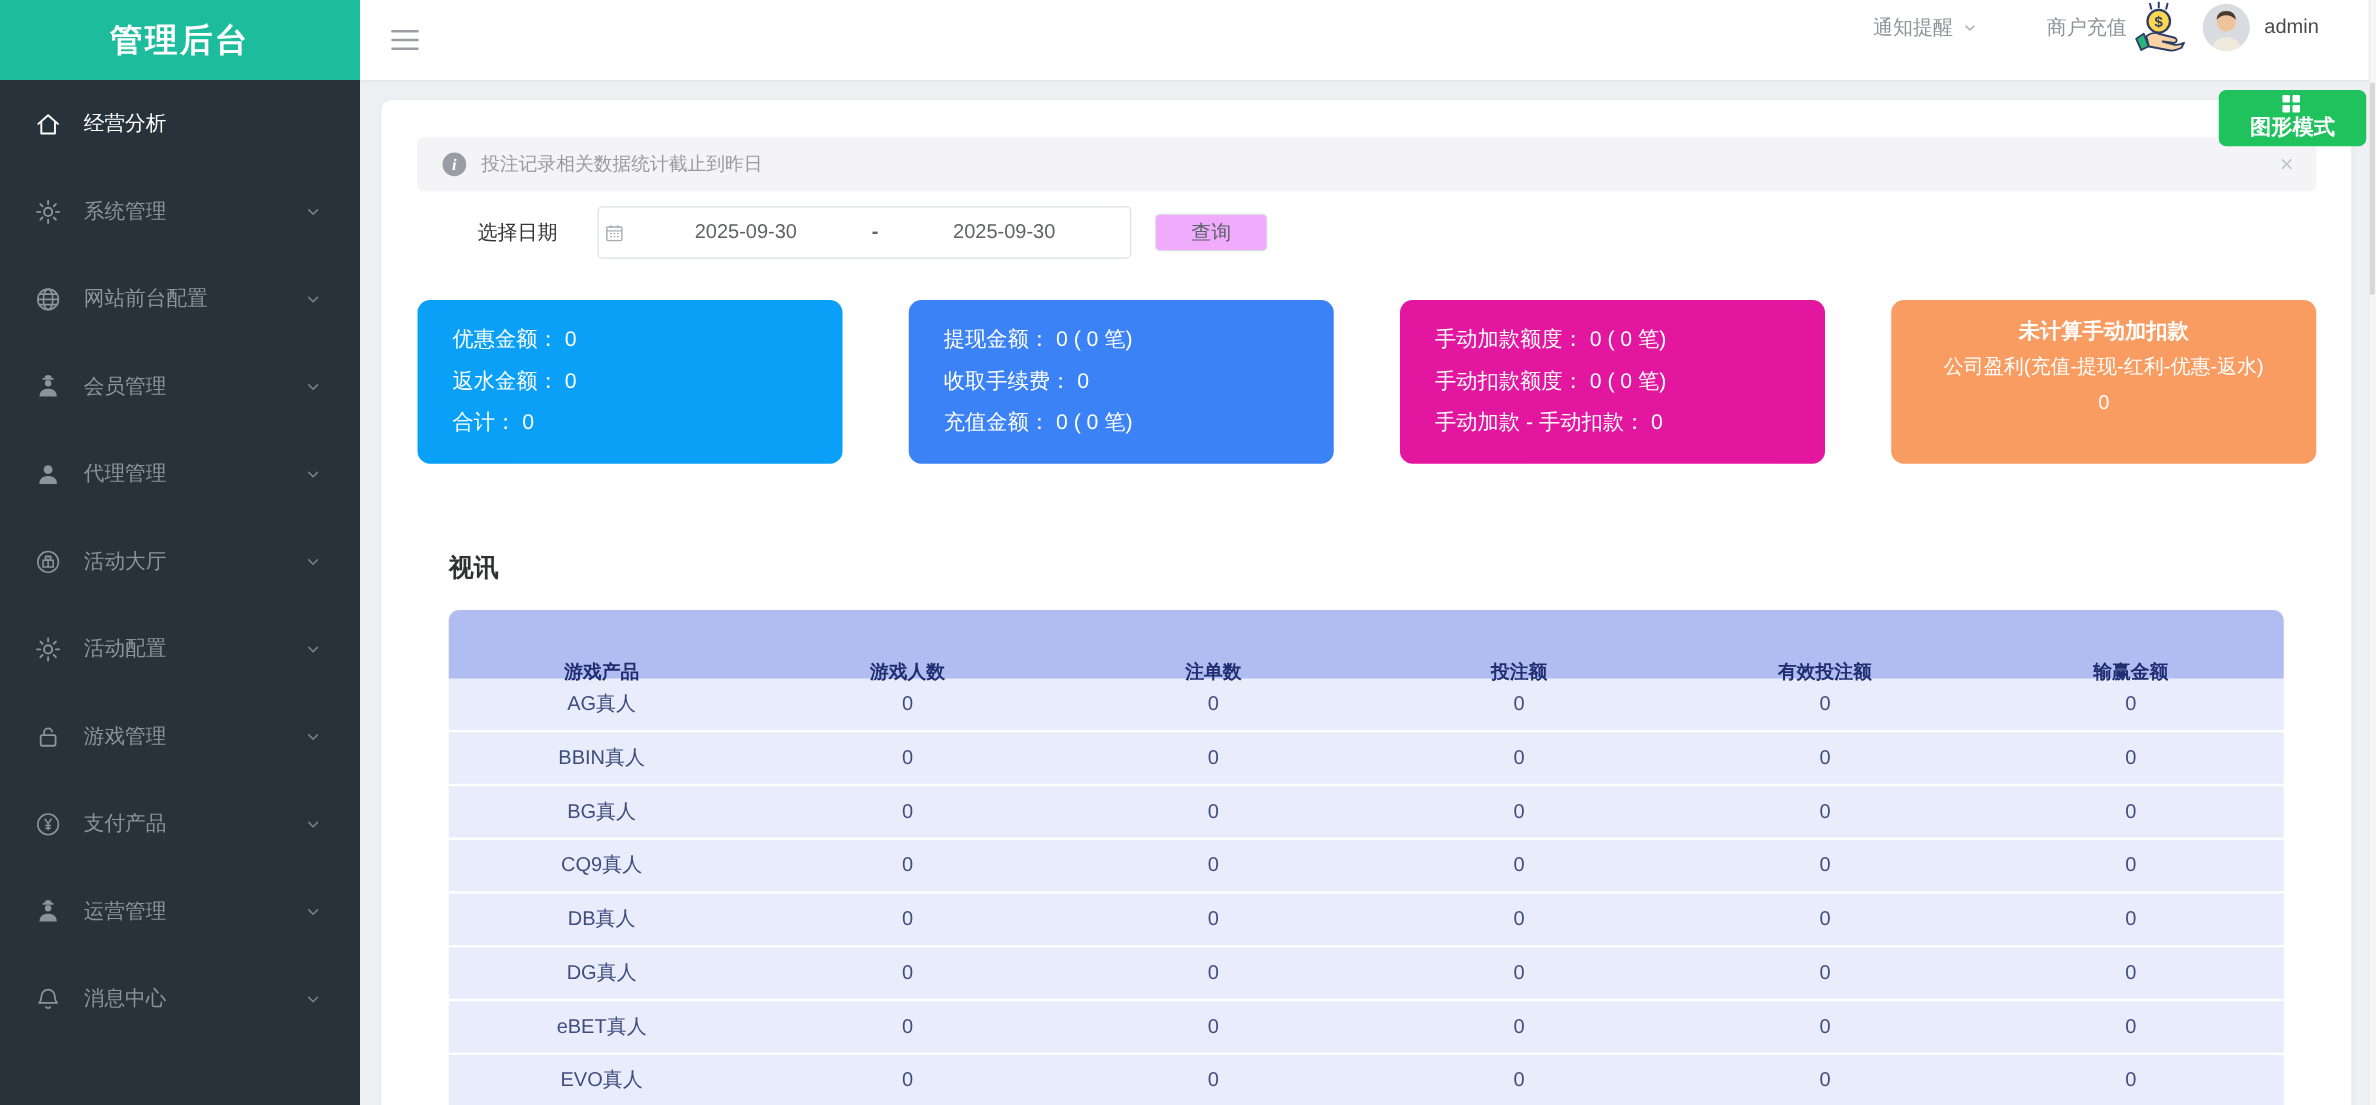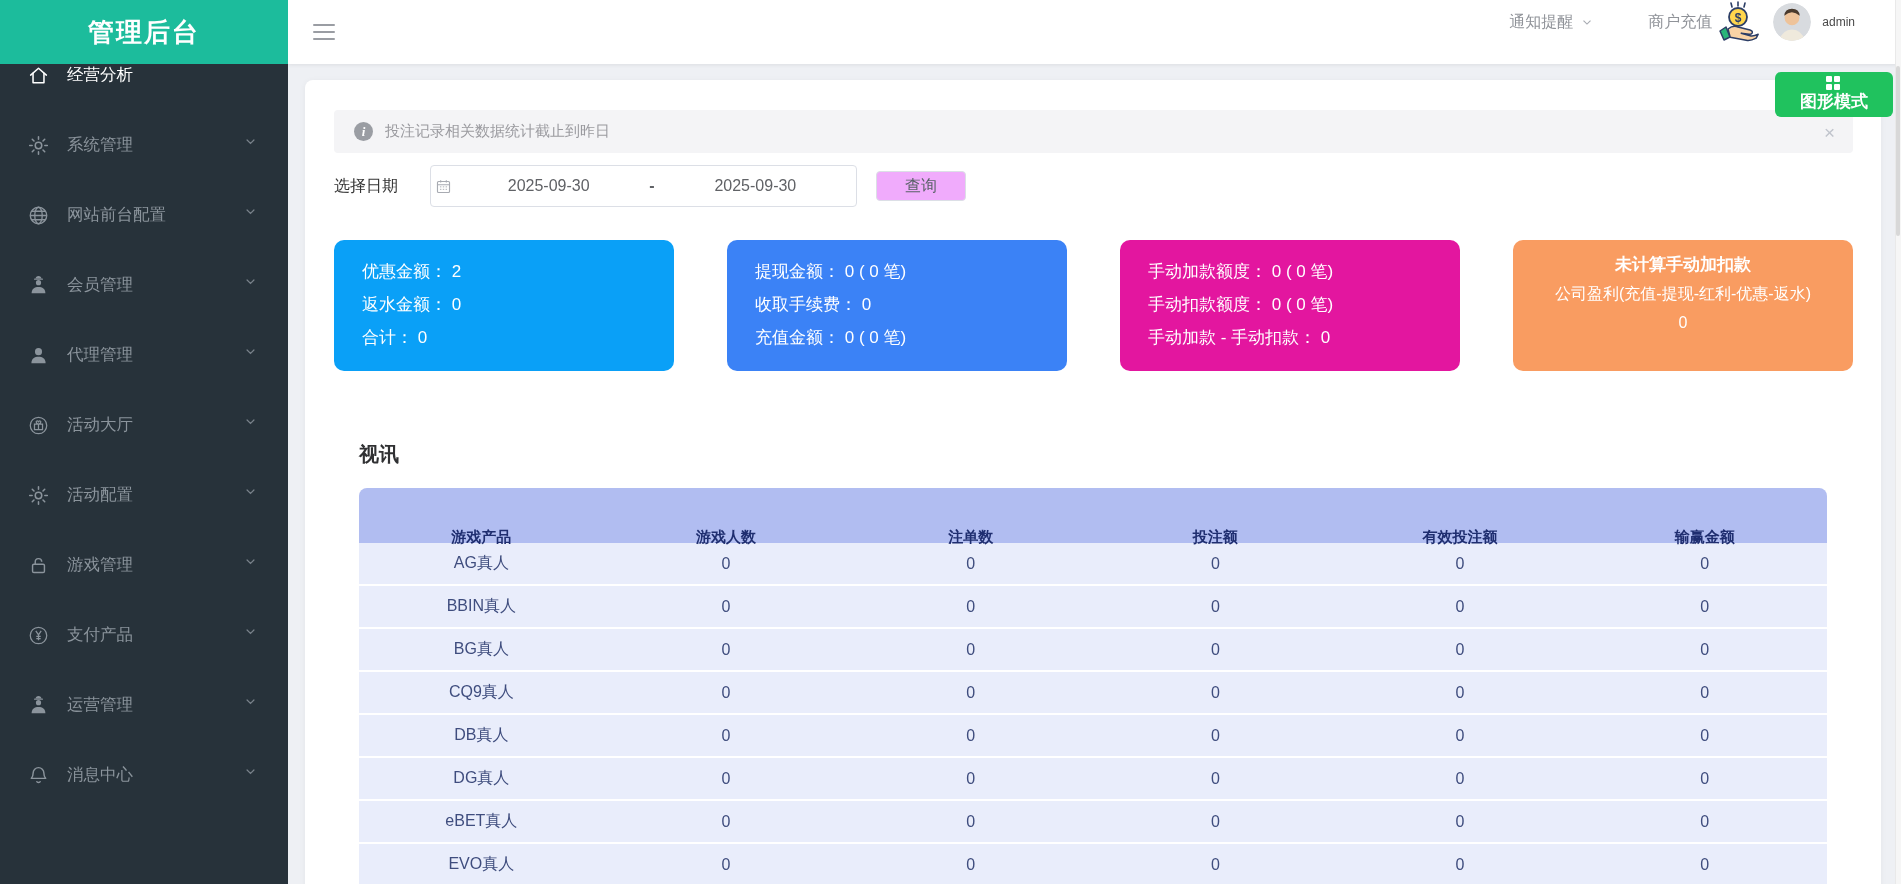--- a/index.html
+++ b/index.html
@@ -4,21 +4,21 @@
 <style>
   * { margin:0; padding:0; box-sizing:border-box; }
   html,body { width:1901px; height:884px; overflow:hidden; }
   body { font-family:"Liberation Sans","DejaVu Sans",sans-serif; background:#eef0f4; position:relative; }
 
   
   .sidebar { position:absolute; left:0; top:0; width:288px; height:884px; background:#27323a; z-index:5; }
   .logo { height:64px; background:#1cbc9c; color:#fff; font-size:26px; font-weight:bold;
           display:flex; align-items:center; justify-content:center; letter-spacing:2px; }
   .menu { padding-top:0; }
-  .menu-item { height:70px; display:flex; padding:0 30px 0 27px;
+  .menu-item { height:70px; display:flex; align-items:center; padding:0 30px 0 27px;
                color:#8b949c; cursor:pointer; position:relative; }
   .menu-item.active { color:#ffffff; }
   .menu-item .mi-icon { width:23px; height:23px; flex:0 0 23px; display:inline-flex; }
   .menu-item .mi-icon svg { width:100%; height:100%; }
   .menu-item .mi-label { margin-left:17px; font-size:16.5px; flex:1; white-space:nowrap; }
   .menu-item .mi-chevron { width:15px; height:15px; color:#79828a; display:inline-flex; }
   .menu-item .mi-chevron svg { width:100%; height:100%; }
 
   
   .topbar { position:absolute; left:288px; top:0; right:0; height:64px; background:#fff;
@@ -27,21 +27,21 @@
                justify-content:space-between; cursor:pointer; }
   .hamburger span { display:block; height:2px; background:#9a9da3; border-radius:1px; }
   .topbar-right { position:absolute; right:46px; top:0; height:44px; display:flex; align-items:center; }
   .notify { display:flex; align-items:center; color:#909399; font-size:16px; cursor:pointer; }
   .notify .n-chev { width:14px; height:14px; margin-left:7px; display:inline-flex; color:#a8abb2; }
   .notify .n-chev svg { width:100%; height:100%; }
   .recharge { display:flex; align-items:center; margin-left:54px; cursor:pointer; }
   .recharge .r-label { color:#909399; font-size:16px; }
   .recharge .r-icon { margin-left:4px; width:44px; height:42px; }
   .avatar { width:38px; height:38px; border-radius:50%; overflow:hidden; margin-left:13px; cursor:pointer; }
-  .username { margin-left:11px; font-size:12px; color:#4a4a4a; cursor:pointer; }
+  .username { margin-left:11px; font-size:16px; color:#4a4a4a; cursor:pointer; }
 
   
   .mode-btn { position:absolute; left:1775px; top:72px; width:118px; height:45px; background:#20c25e;
               border:none; border-radius:6px; color:#fff; font-size:17px; font-weight:bold;
               display:flex; align-items:center; justify-content:center; cursor:pointer; z-index:6;
               font-family:inherit;flex-direction:column; }
   .grid-ic { width:14px; height:14px; display:grid; grid-template-columns:1fr 1fr; gap:2px; margin-right:3px; }
   .grid-ic i { background:#fff; border-radius:1px; }
 
   
@@ -51,21 +51,21 @@
   .banner { width:1519px; height:43px; background:#f4f4f6; border-radius:4px; display:flex;
             align-items:center; padding:0 20px; position:relative; }
   .info-ic { width:19px; height:19px; border-radius:50%; background:#9a9da3; color:#fff;
              font-size:13px; font-style:italic; font-weight:bold; font-family:"Liberation Serif",serif;
              display:flex; align-items:center; justify-content:center; flex:0 0 19px; }
   .banner-text { margin-left:12px; color:#9a9a9f; font-size:15px; }
   .banner-close { position:absolute; right:18px; top:50%; transform:translateY(-50%);
                   color:#c0c4cc; font-size:19px; cursor:pointer; line-height:1; }
 
   .date-row { margin-top:12px; display:flex; align-items:center; height:42px; }
-  .date-label { font-size:16px; color:#333; }
+  .date-label { font-size:16px; color:#333;margin-left:48px; }
   .date-input { margin-left:32px; width:427px; height:42px; border:1px solid #dcdfe6; border-radius:4px;
                 background:#fff; display:flex; align-items:center; padding:0 4px; cursor:text; }
   .cal-ic { width:17px; height:17px; color:#a8abb2; flex:0 0 17px; }
   .cal-ic svg { width:100%; height:100%; }
   .date-val { flex:1; text-align:center; color:#606266; font-size:16px; }
   .date-sep { color:#606266; font-size:16px; font-weight:bold; padding:0 4px; }
   .query-btn { margin-left:19px; width:90px; height:30px; background:#f0abfc; border:1px solid #dcdfe6;
                border-radius:4px; color:#5a6268; font-size:16px; cursor:pointer; font-family:inherit; }
 
   .cards { margin-top:33px; display:flex; gap:53px; width:1519px; }
@@ -327,21 +327,21 @@
       </span>
       <span class="date-val">2025-09-30</span>
       <span class="date-sep">-</span>
       <span class="date-val">2025-09-30</span>
     </div>
     <button class="query-btn">查询</button>
   </div>
 
   <div class="cards">
       <div class="card" style="background: rgb(10, 160, 247);">
-        <div class="c-line">优惠金额： 2</div>
+        <div class="c-line">优惠金额： 0</div>
         <div class="c-line">返水金额： 0</div>
         <div class="c-line">合计： 0</div>
       </div>
       <div class="card" style="background: #3b82f6;">
         <div class="c-line">提现金额： 0 ( 0 笔)</div>
         <div class="c-line">收取手续费： 0</div>
         <div class="c-line">充值金额： 0 ( 0 笔)</div>
       </div>
       <div class="card" style="background: rgb(227, 22, 159);">
         <div class="c-line">手动加款额度： 0 ( 0 笔)</div>

